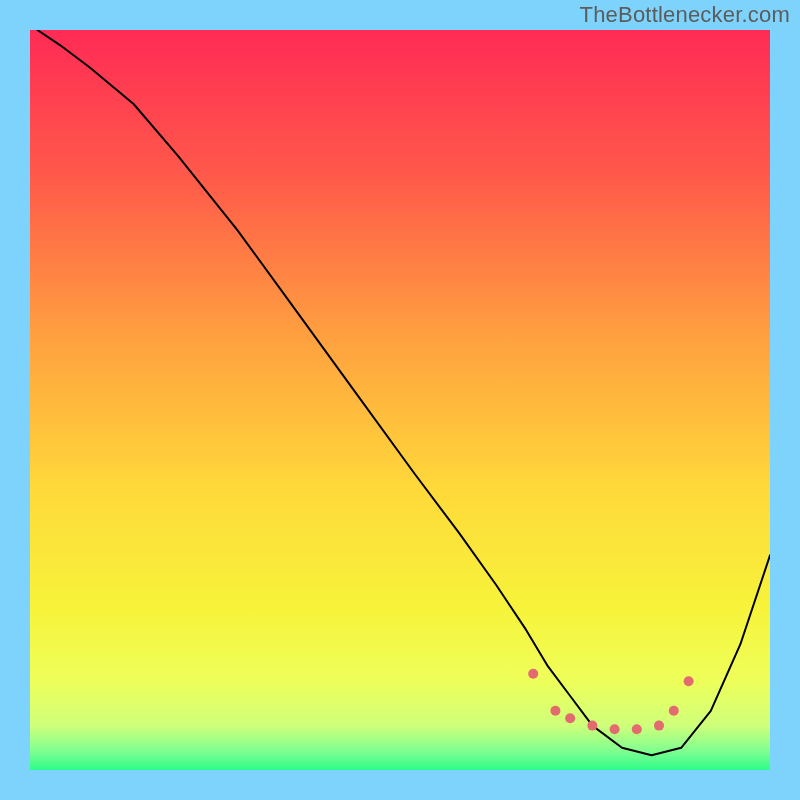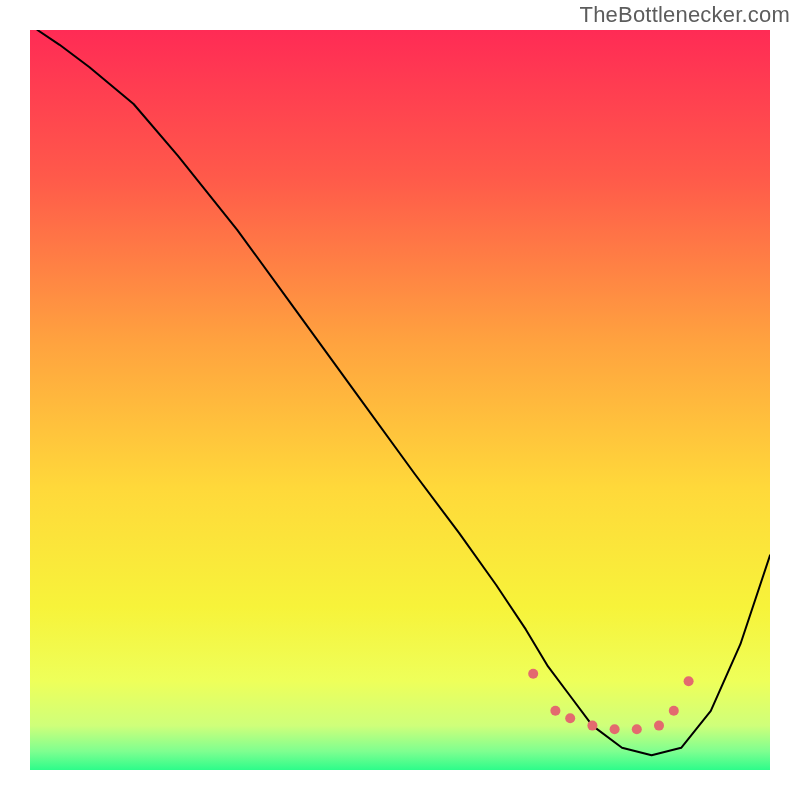--- a/index.html
+++ b/index.html
@@ -8,21 +8,21 @@
     width: 800px;
     height: 800px;
     background: #000;
     font-family: Arial, Helvetica, sans-serif;
     overflow: hidden;
   }
   .frame {
     position: relative;
     width: 800px;
     height: 800px;
-    background: #ffffff;
+    background: #7dd3fc;
   }
   .watermark {
     position: absolute;
     top: 2px;
     right: 10px;
     color: #5c5c5c;
     font-size: 22px;
     letter-spacing: 0.2px;
     font-weight: 500;
   }

